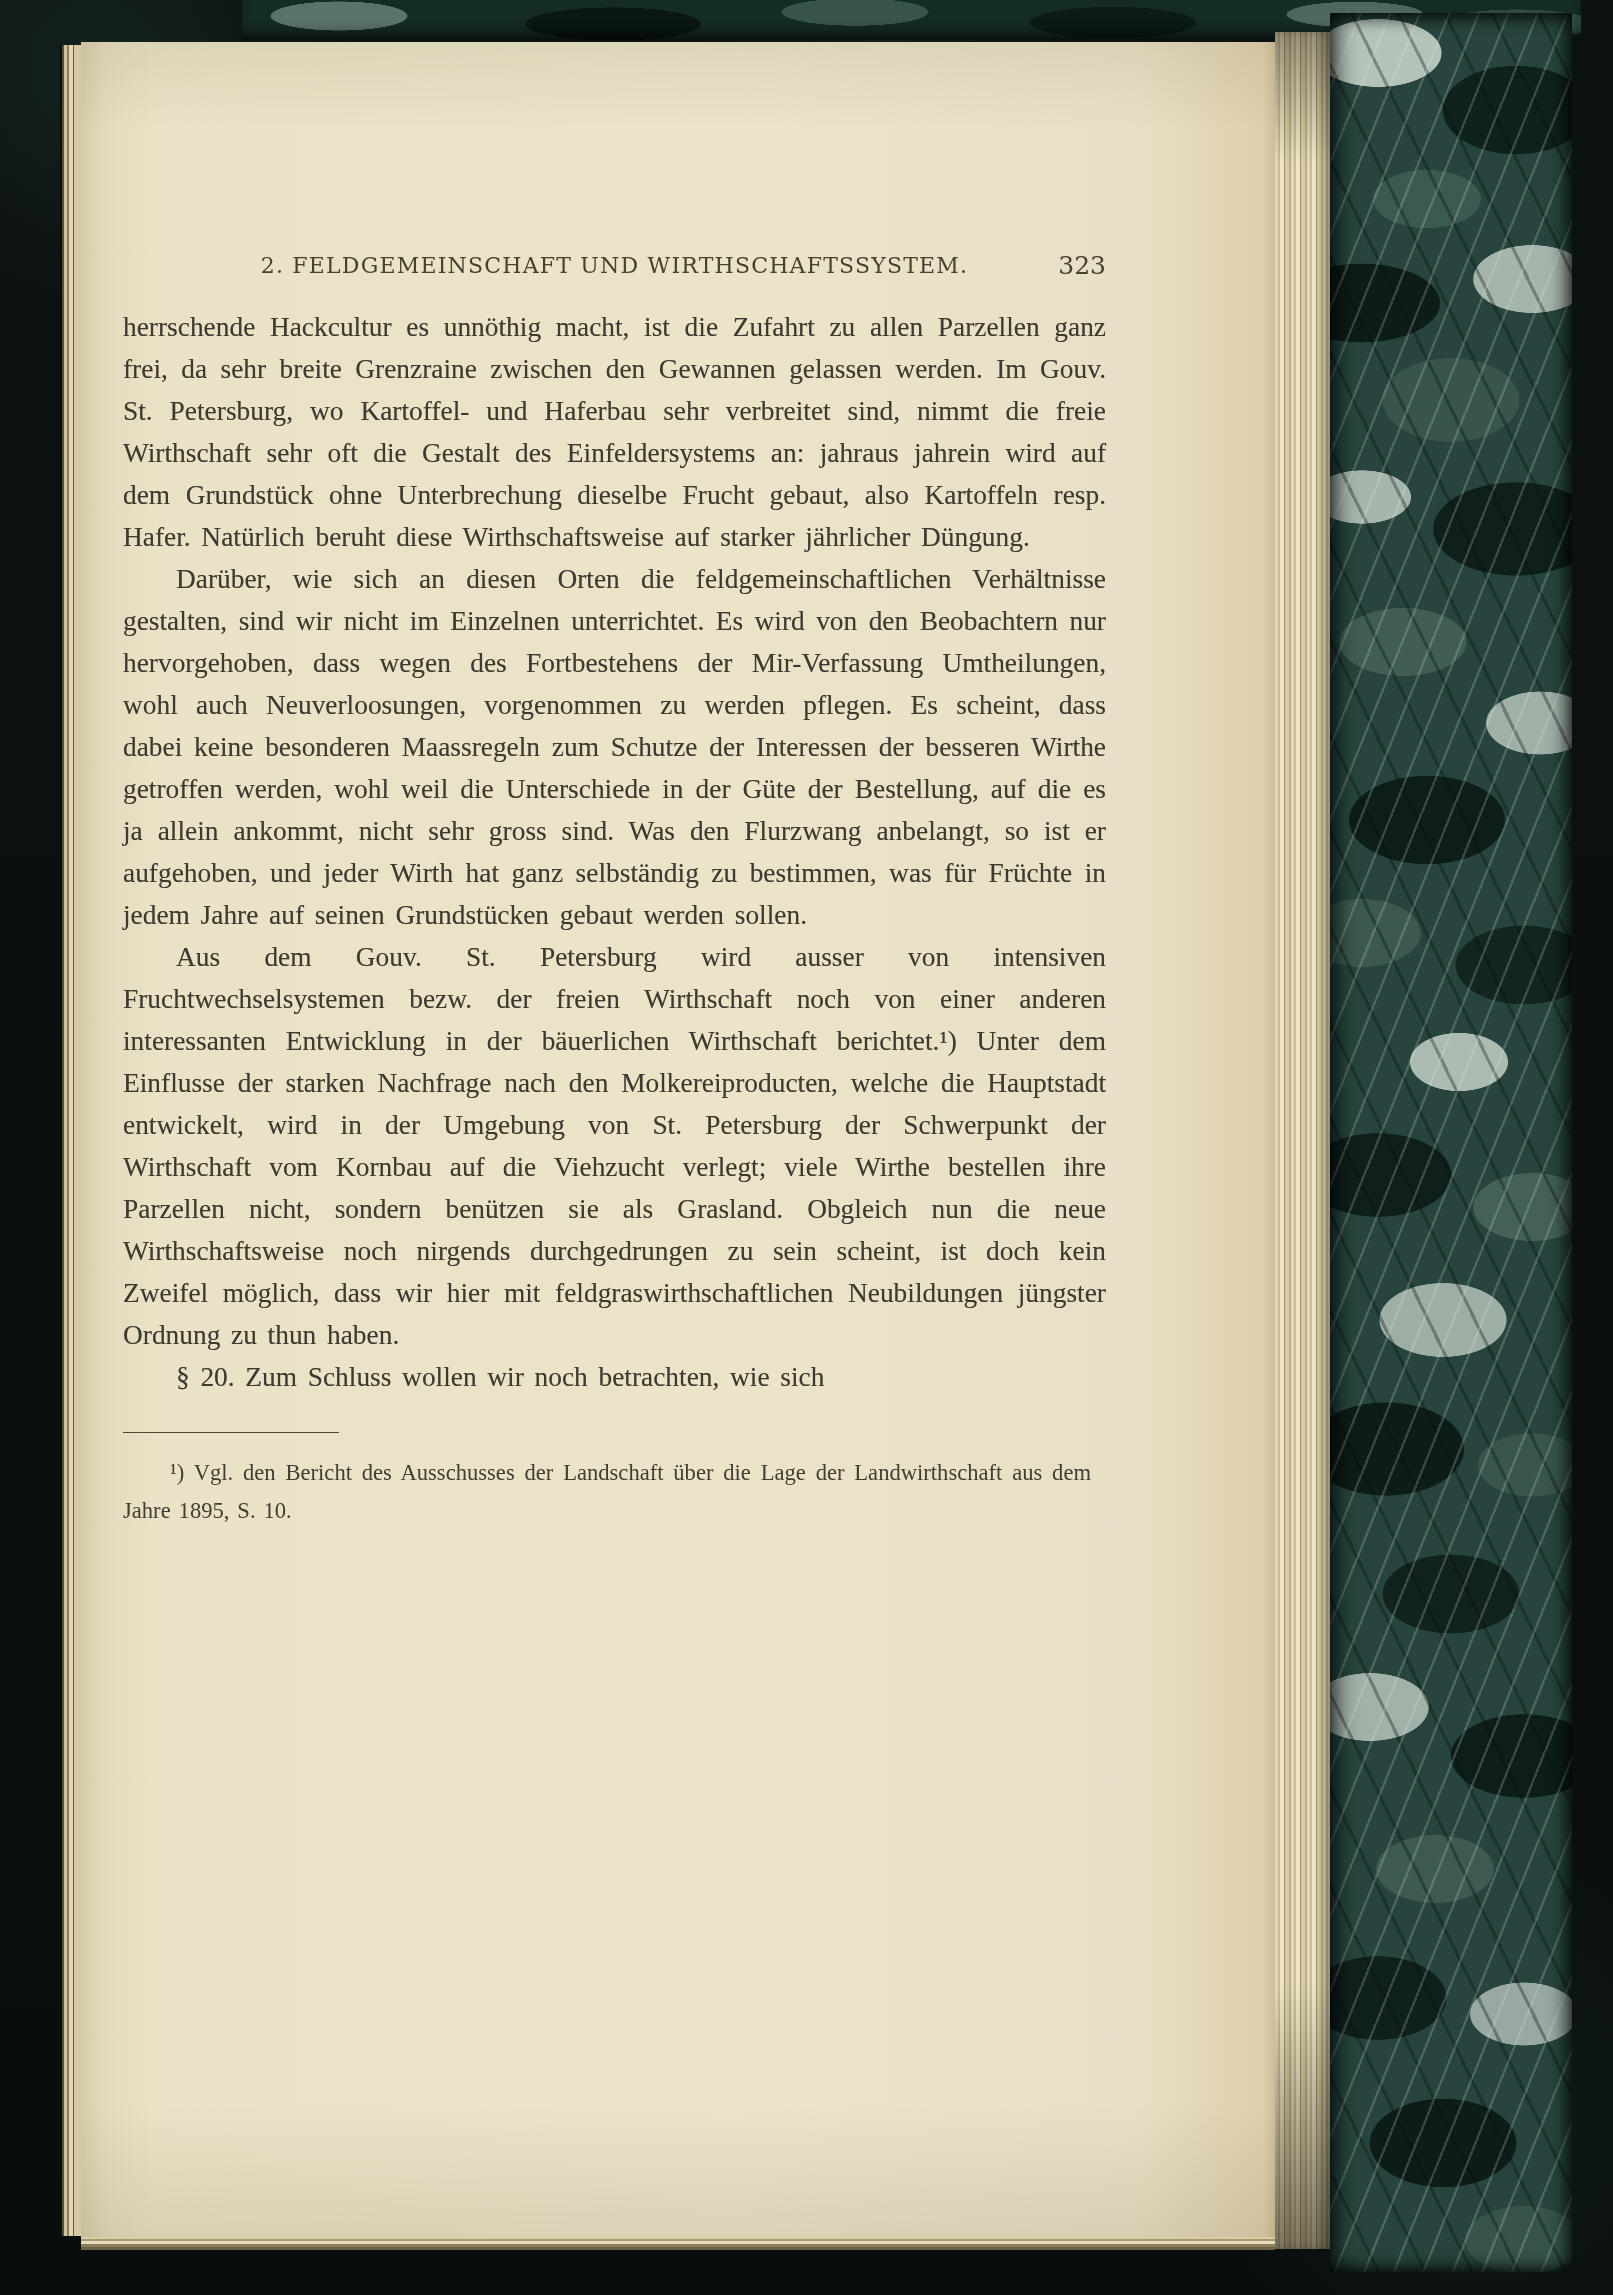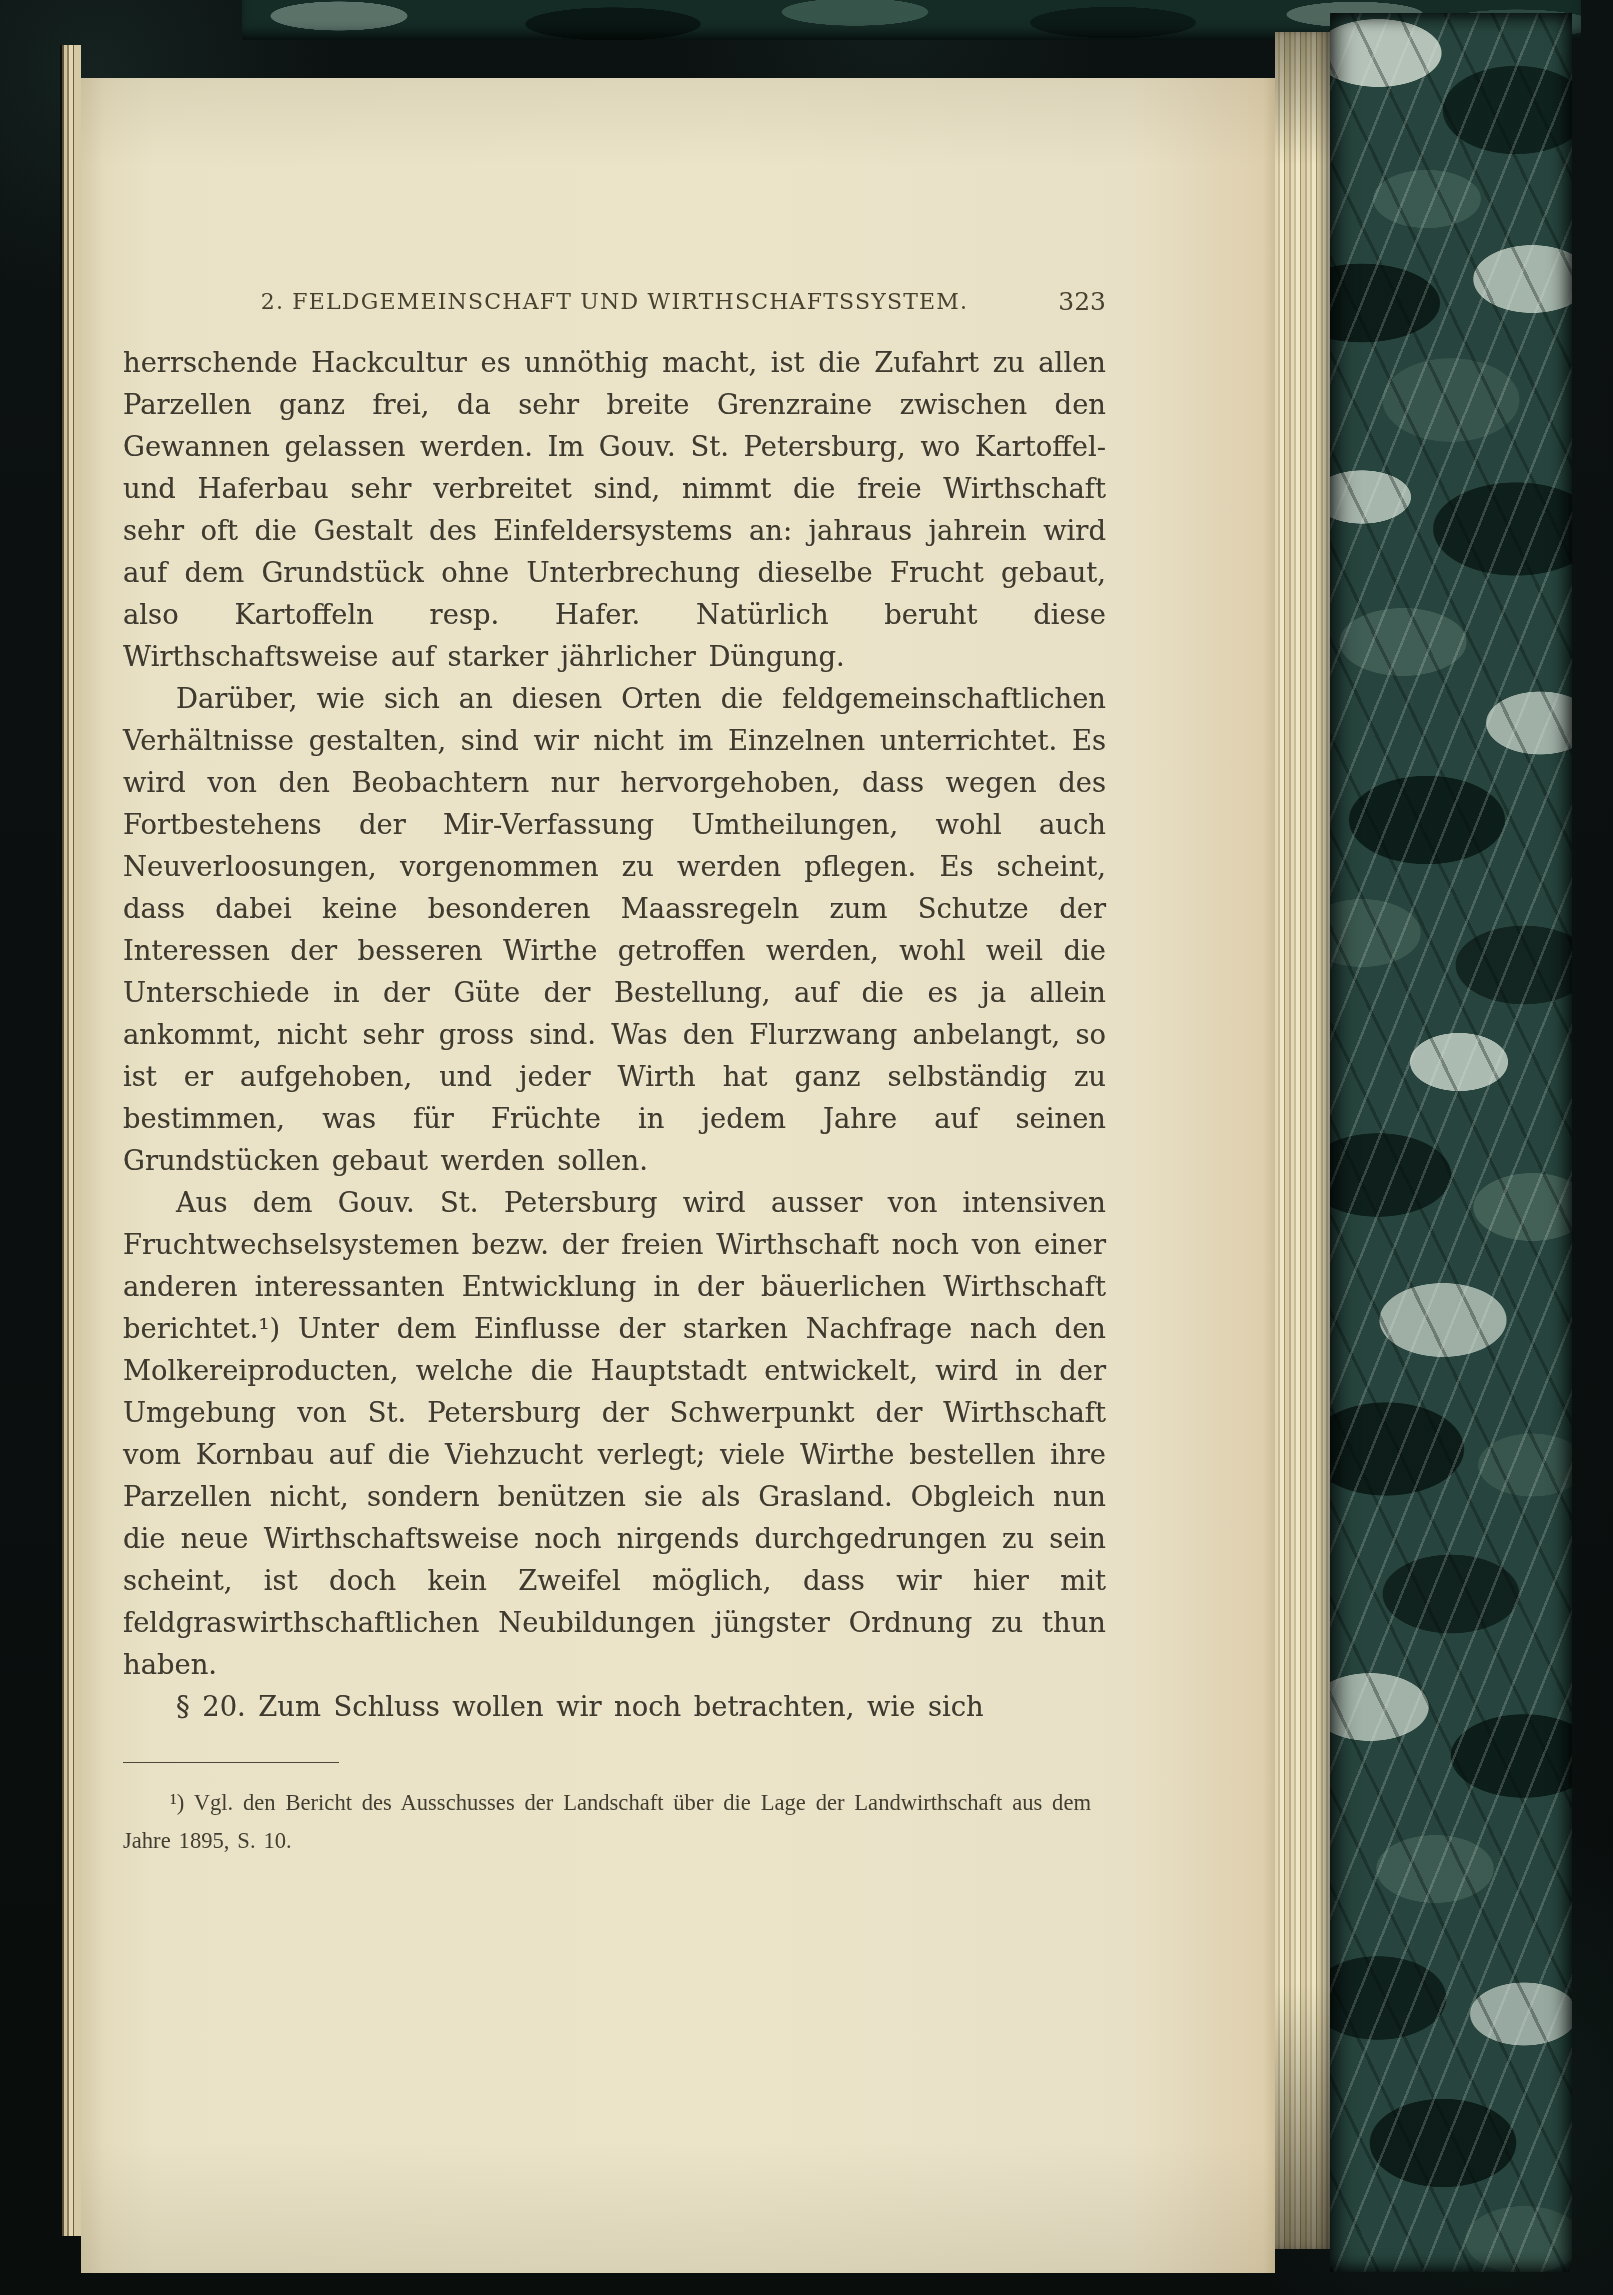--- a/index.html
+++ b/index.html
@@ -102,21 +102,20 @@
       #d9cda6 0 2.4px, #a79a70 2.4px 4px, #e6dbb6 4px 7.3px, #8d7f5a 7.3px 9.7px, #6c614a 9.7px 13px);
   }
 
   
   .page {
     position: absolute; left: 81px; top: 42px; width: 1194px; height: 2195px;
     background:
       linear-gradient(180deg, rgba(120,110,80,0.12), rgba(0,0,0,0) 4%, rgba(0,0,0,0) 94%, rgba(110,100,70,0.14)),
       linear-gradient(90deg, #d6cbaa 0px, #e4dbbd 24px, #eae2c6 73px,
         #ece4c9 55%, #e8e0c6 88%, #decfae 99%, #cdbd97 100%);
-    margin-top: 36px;
   }
 
   .content {
     position: absolute; left: 42px; top: 0; width: 983px;
     color: #3e3a2f;
   }
 
   .running-head {
     position: relative;
     margin-top: 211px;
@@ -125,21 +124,21 @@
     font-size: 22px;
     letter-spacing: 1.2px;
     color: #46422f;
     white-space: nowrap;
   }
   .running-head .page-num {
     position: absolute; right: 0; top: -1.6px;
     font-size: 25px; letter-spacing: 0;
   }
 
-  .body-text { margin-top: 21px; }
+  .body-text { margin-top: 21px; font-family: Liberation Serif, serif; }
   .para {
     margin: 0;
     font-size: 27.4px;
     line-height: 42px;
     text-align: justify;
     word-spacing: 0.14em;
     color: #3e3a2f;
     text-shadow: 0 0 0.5px rgba(62,58,47,0.4);
   }
   .para.indent { text-indent: 53px; }

